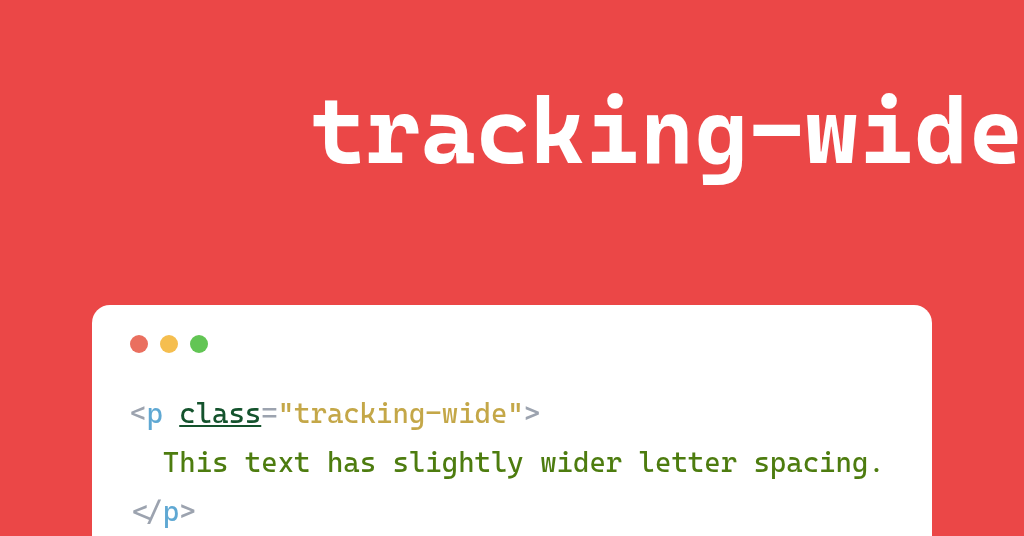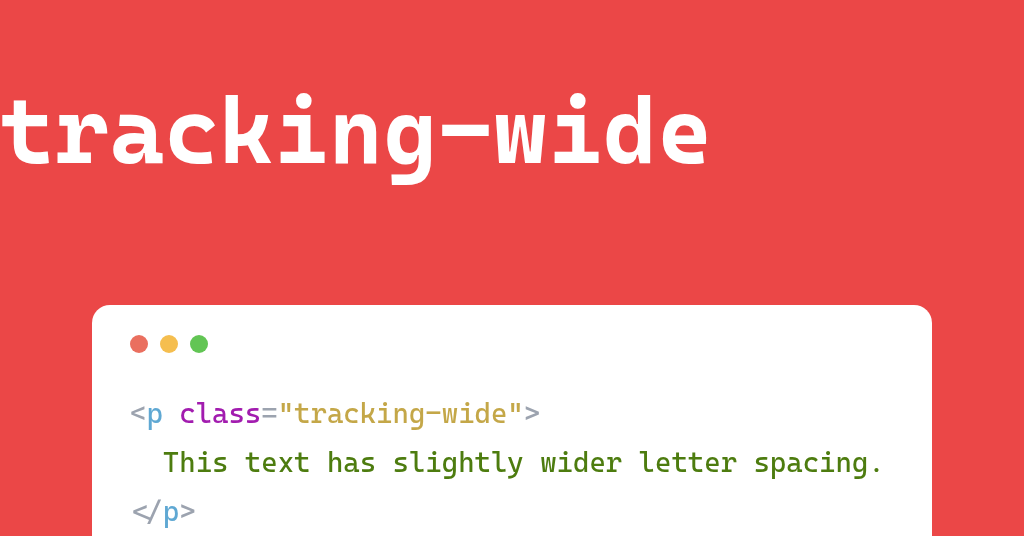--- a/index.html
+++ b/index.html
@@ -12,21 +12,21 @@
       height: 536px;
       background: #eb4747;
       font-family: ui-monospace, 'SF Mono', Monaco, 'Cascadia Code', 'Roboto Mono', Consolas, 'Courier New', monospace;
       overflow: hidden;
       position: relative;
     }
     .hero-title {
       color: #ffffff;
       font-size: 92px;
       font-weight: 700;
-      text-align: left;
+      text-align: right;
       padding-top: 78px;
       letter-spacing: 0.01em;
     }
     .code-window {
       position: absolute;
       bottom: 0;
       left: 50%;
       transform: translateX(-50%);
       width: 840px;
       background: #ffffff;
@@ -48,21 +48,21 @@
     .traffic-green { background: #62c554; }
     .code-block {
       font-family: ui-monospace, 'SF Mono', Monaco, 'Cascadia Code', 'Roboto Mono', Consolas, 'Courier New', monospace;
       font-size: 28px;
       line-height: 1.75;
       color: #374151;
       white-space: pre;
     }
     .tok-bracket { color: #9ca3af; }
     .tok-tag { color: #5fa8d3; }
-    .tok-attr { color: #a21caf; }
+    .tok-attr { color: #14532d; text-decoration: underline; }
     .tok-eq { color: #9ca3af; }
     .tok-string { color: #c4a748; }
     .tok-text { color: #4d7c0f; }
     .indent { display: inline-block; width: 2ch; }
   </style>
 </head>
 <body>
 
 <div class="hero-title">tracking-wide</div>
 

